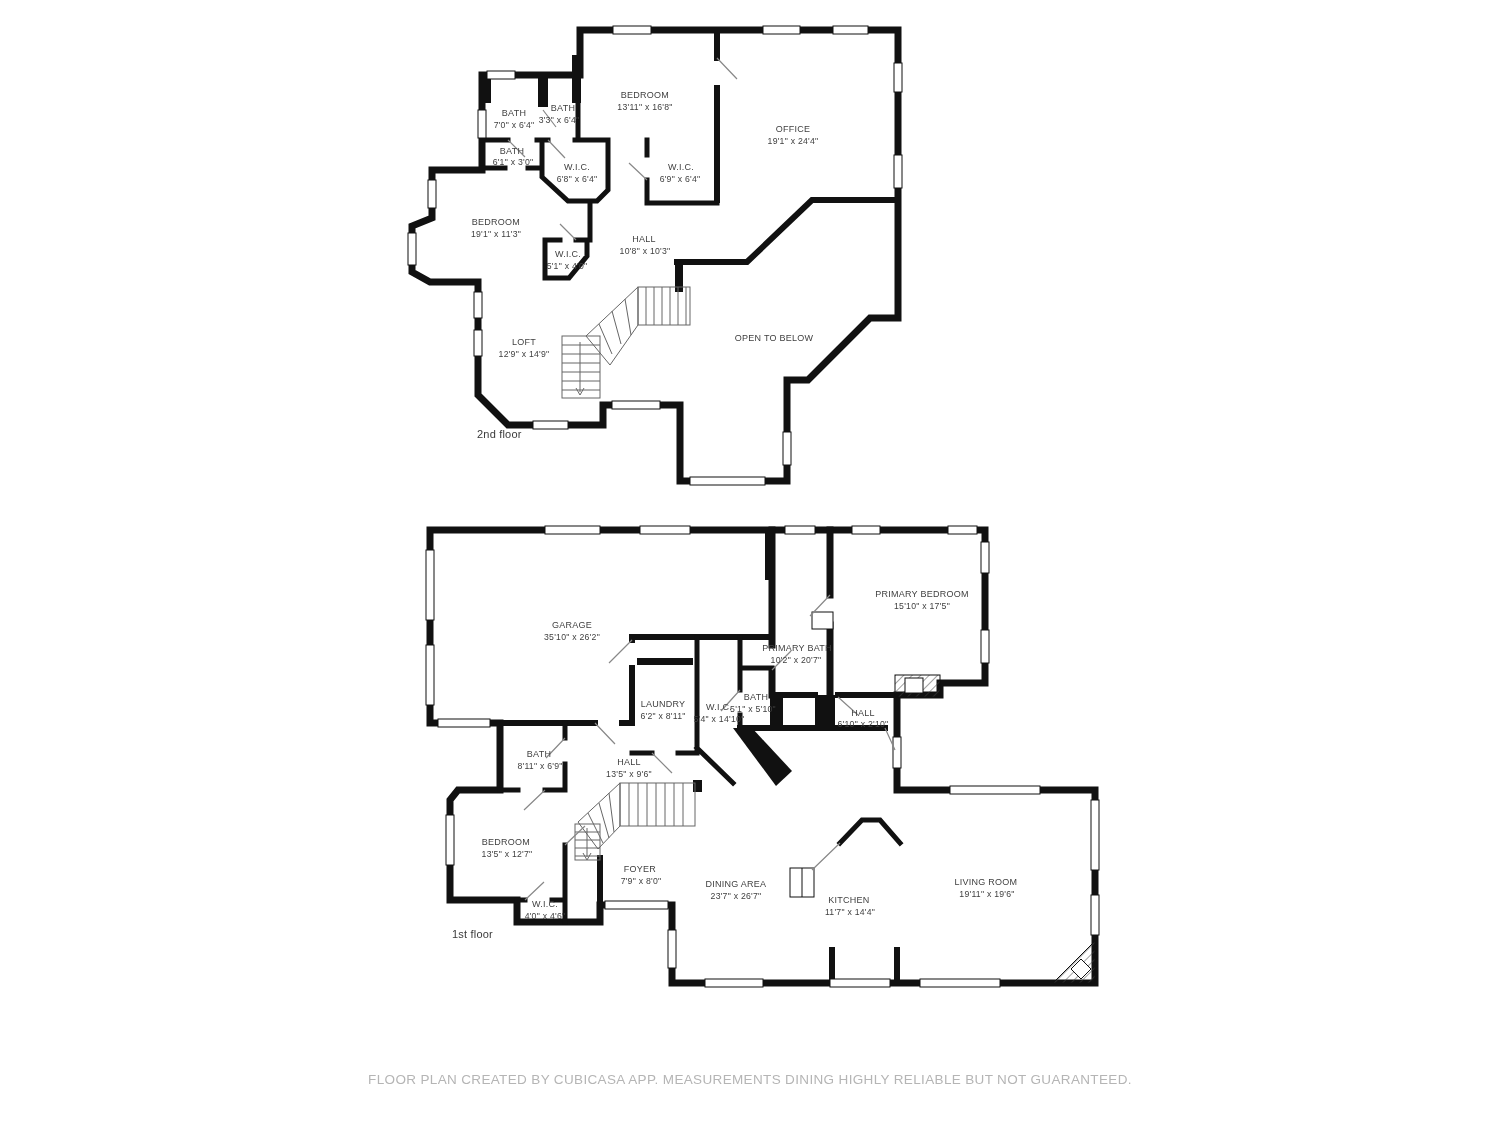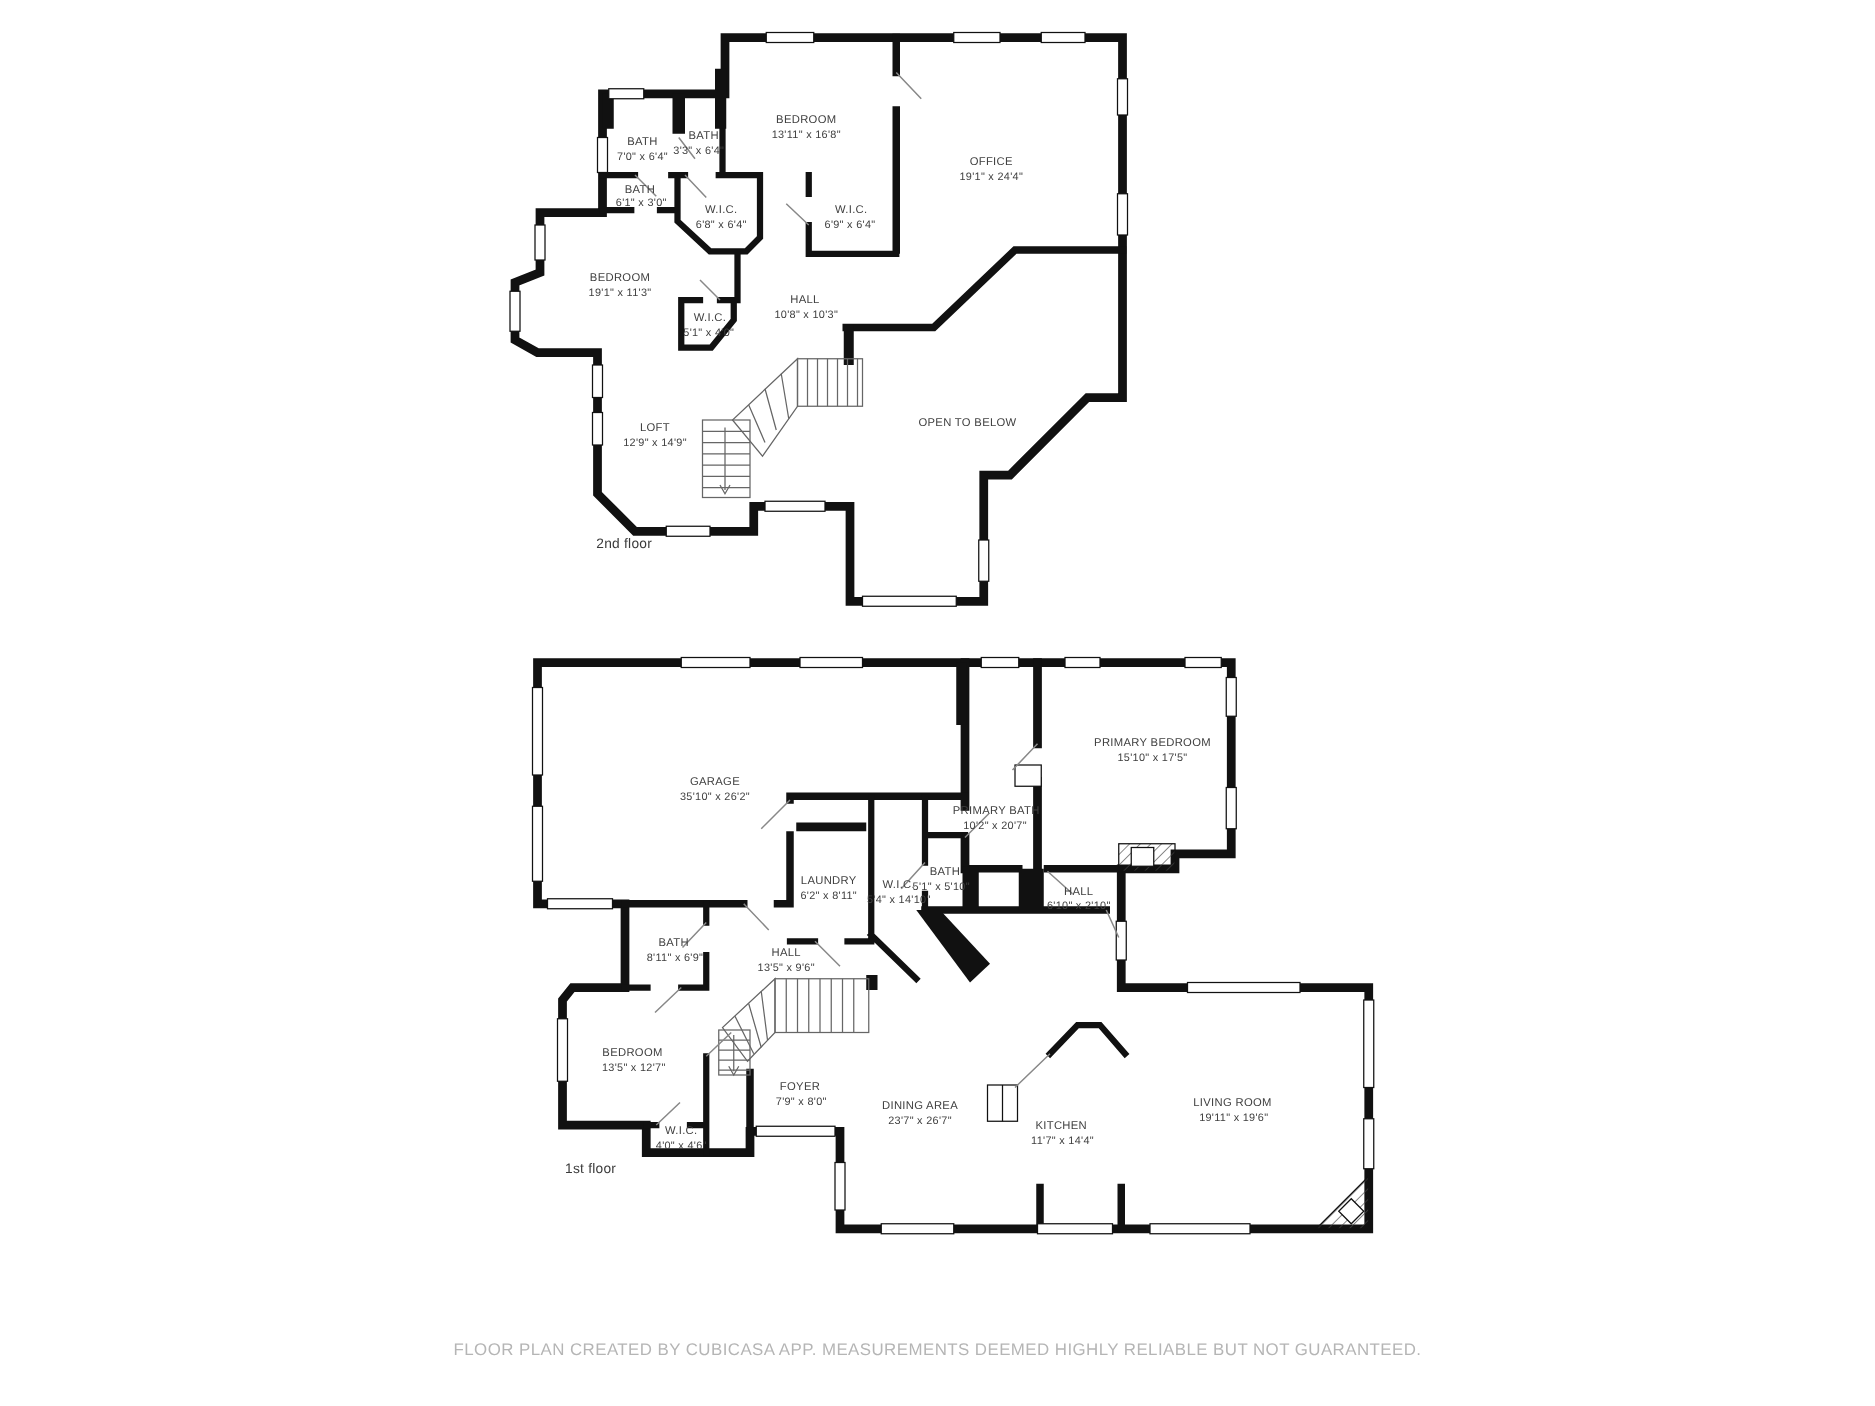--- a/index.html
+++ b/index.html
@@ -215,14 +215,14 @@
       <text class="room" x="736" y="887">DINING AREA</text>
       <text class="dims" x="736" y="899">23'7" x 26'7"</text>
       <text class="room" x="849" y="903">KITCHEN</text>
       <text class="dims" x="850" y="915">11'7" x 14'4"</text>
       <text class="room" x="986" y="885">LIVING ROOM</text>
       <text class="dims" x="987" y="897">19'11" x 19'6"</text>
     </g>
     <text class="caption" x="452" y="938" text-anchor="start">1st floor</text>
   </svg>
 
-  <div class="footer">FLOOR PLAN CREATED BY CUBICASA APP. MEASUREMENTS DEEMED HIGHLY RELIABLE BUT NOT GUARANTEED.</div>
+  <div class="footer">FLOOR PLAN CREATED BY CUBICASA APP. MEASUREMENTS DINING HIGHLY RELIABLE BUT NOT GUARANTEED.</div>
 </div>
 
 </body></html>

